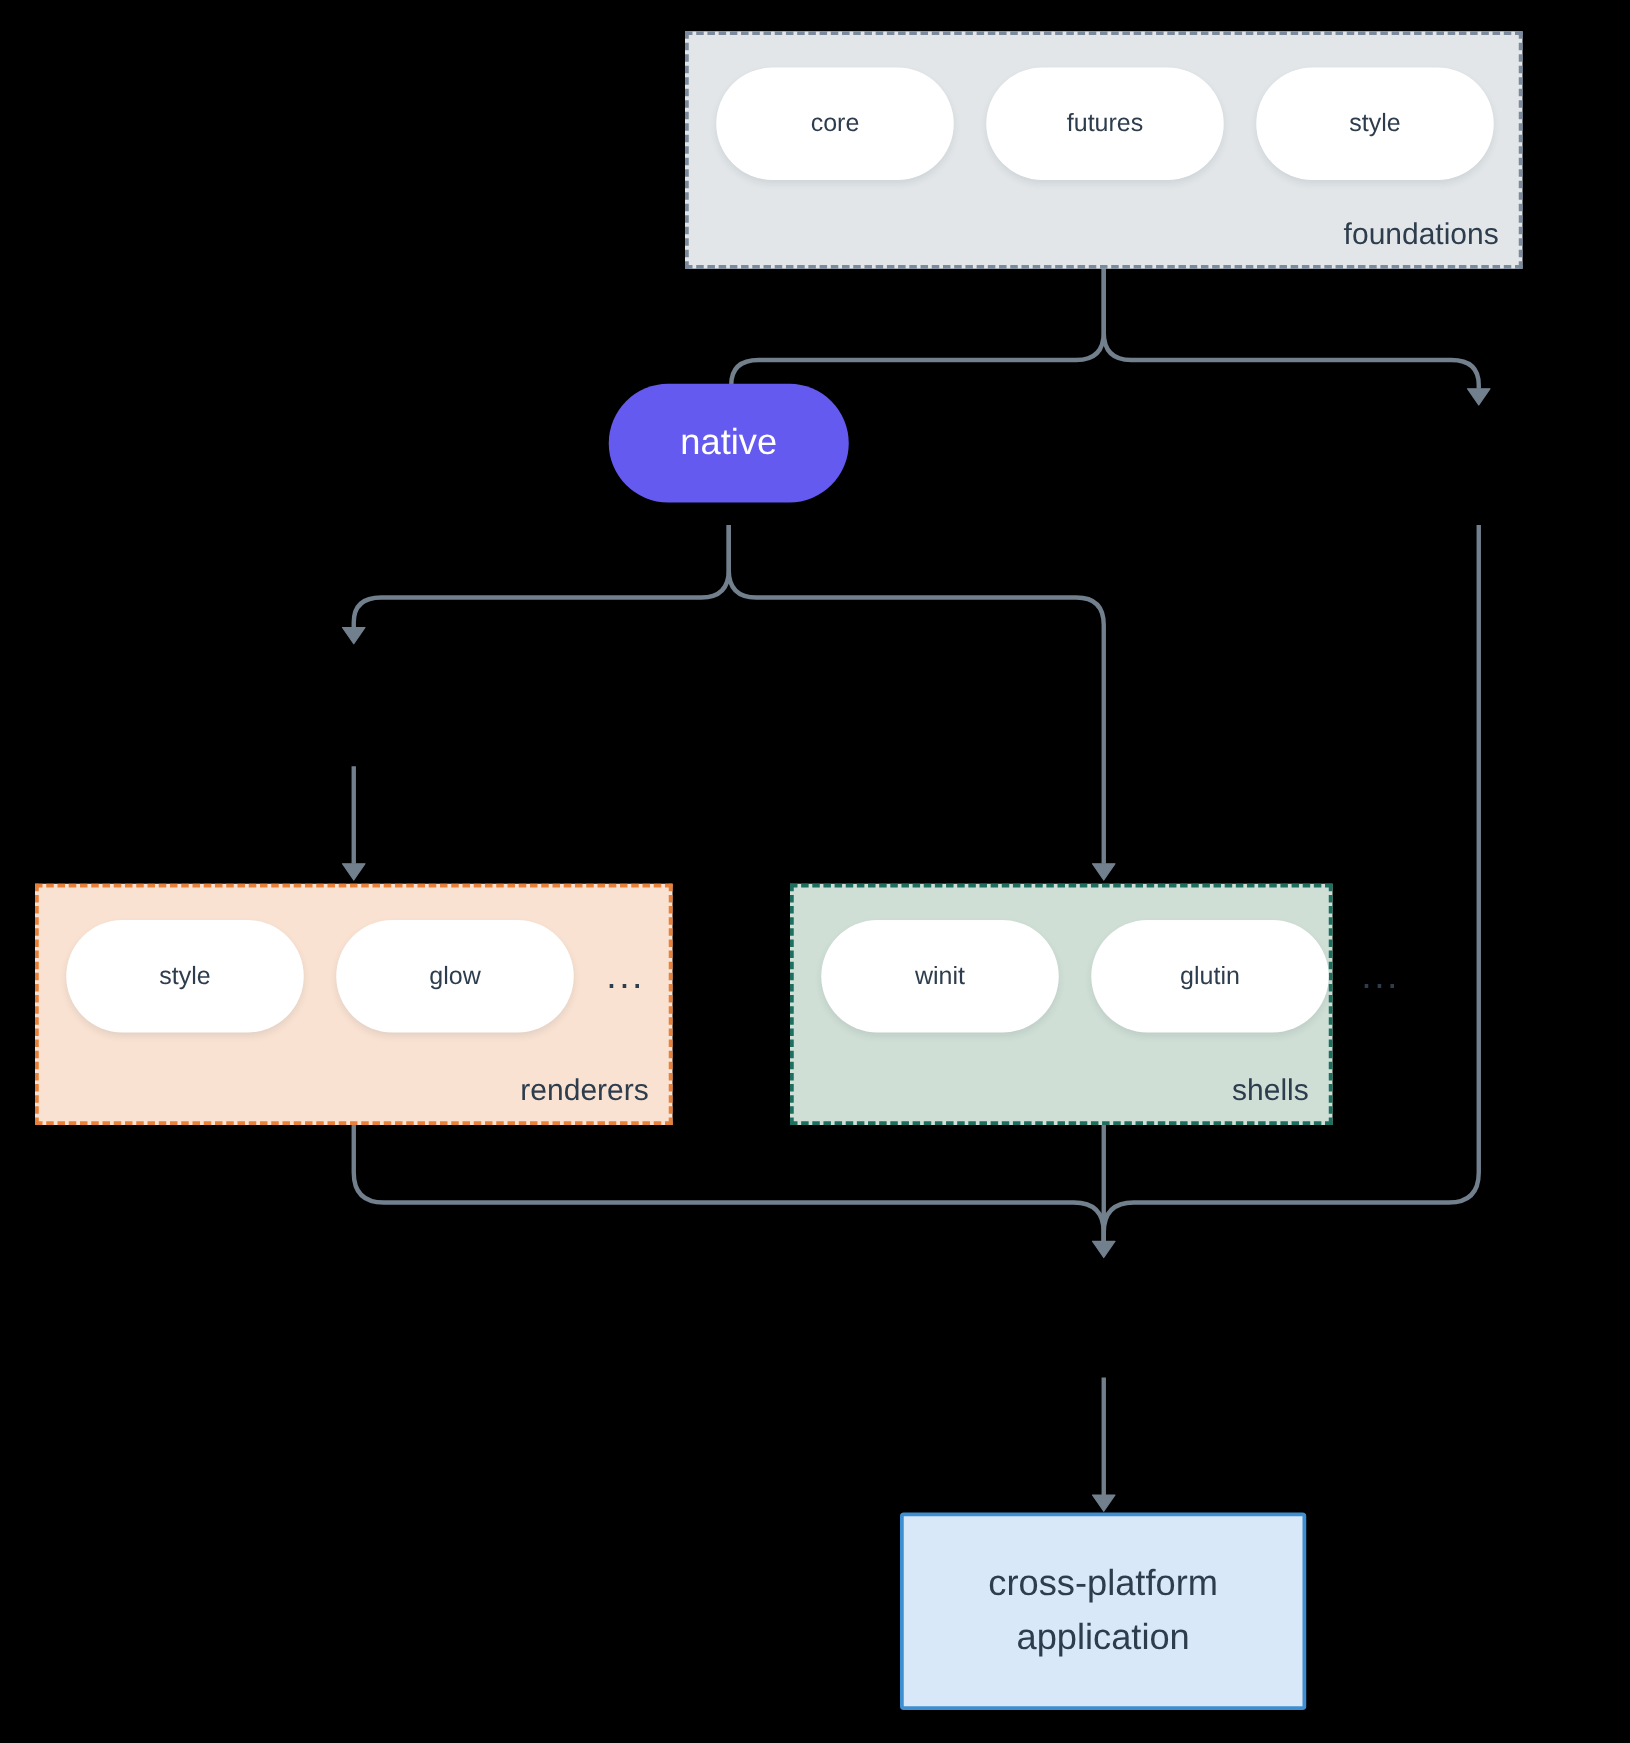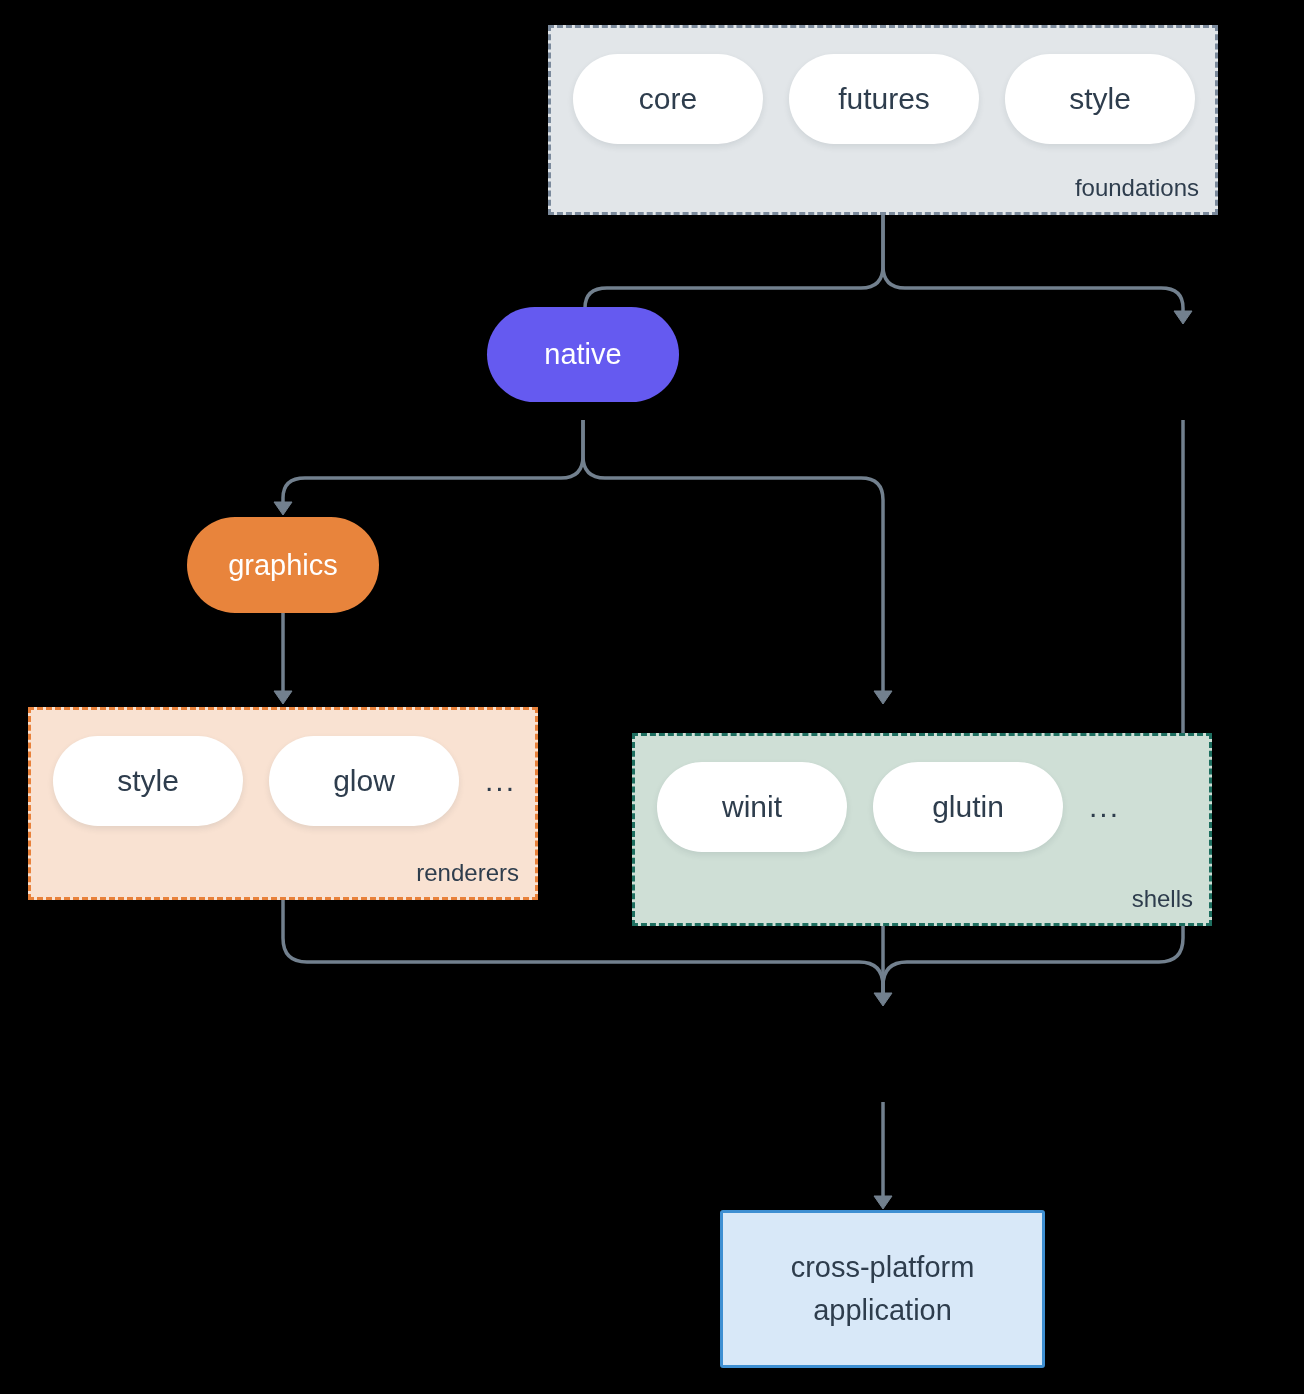--- a/index.html
+++ b/index.html
@@ -74,36 +74,36 @@
     background: var(--foundations-bg);
     border-color: var(--foundations-border);
   }
   .group.renderers {
     left: 28px; top: 707px;
     width: 510px; height: 193px;
     background: var(--renderers-bg);
     border-color: var(--renderers-border);
   }
   .group.shells {
-    left: 632px; top: 733px;
-    width: 580px; height: 193px;
+    left: 632px; top: 707px;
+    width: 434px; height: 193px;
     background: var(--shells-bg);
     border-color: var(--shells-border);
   }
 
   .white-pill {
     width: 190px;
     height: 90px;
     margin-right: 26px;
     background: var(--pill-bg);
     border-radius: 45px;
     display: flex;
     align-items: center;
     justify-content: center;
-    font-size: 30px;
+    font-size: 20px;
     color: var(--dark-text);
     box-shadow: 0 3px 6px rgba(40,55,70,0.10);
     flex: 0 0 auto;
   }
   .ellipsis {
     font-size: 30px;
     color: var(--dark-text);
     letter-spacing: 2px;
   }
 
@@ -173,21 +173,20 @@
     <div class="pill-row">
       <div class="white-pill">core</div>
       <div class="white-pill">futures</div>
       <div class="white-pill">style</div>
     </div>
     <div class="group-label">foundations</div>
   </div>
 
   <div class="node native">native</div>
 
-  <div class="node graphics">graphics</div>
 
   <div class="group renderers">
     <div class="pill-row">
       <div class="white-pill">style</div>
       <div class="white-pill">glow</div>
       <div class="ellipsis">...</div>
     </div>
     <div class="group-label">renderers</div>
   </div>
 

